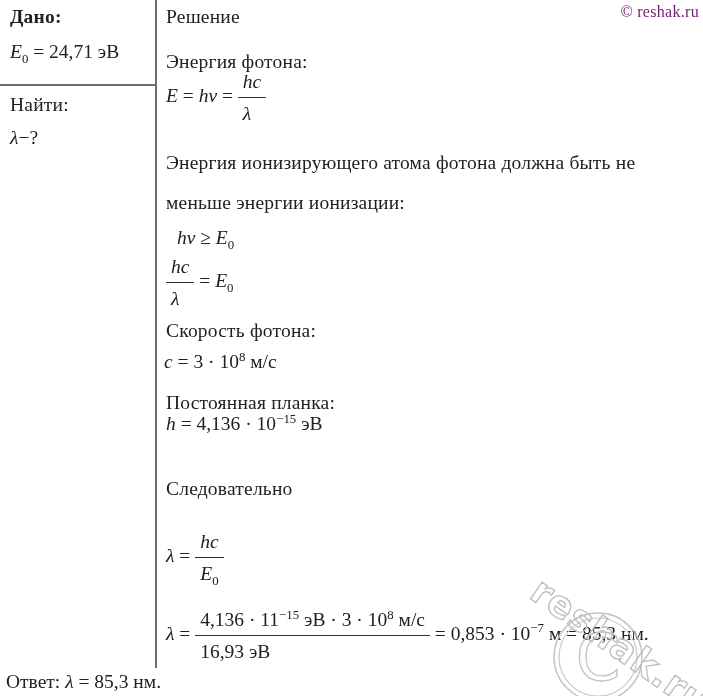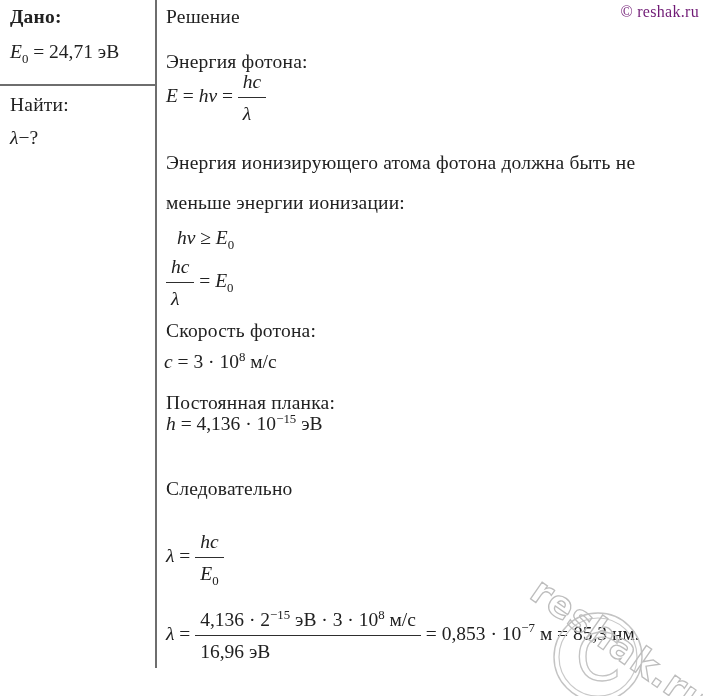--- a/index.html
+++ b/index.html
@@ -70,22 +70,23 @@
   <div class="mrow" style="left:152px; top:349px;margin-left:12px;"><span class="mi">c</span><span> = 3 · 10</span><sup>8</sup><span> м/с</span></div>
 
   <div class="txt" style="left:166px; top:391px;">Постоянная планка:</div>
 
   <div class="mrow" style="left:166px; top:411px;"><span class="mi">h</span><span> = 4,136 · 10</span><sup>−15</sup><span> эВ</span></div>
 
   <div class="txt" style="left:166px; top:477px;text-align:right;">Следовательно</div>
 
   <div class="mrow" style="left:166px; top:529px;"><span class="mi">λ</span><span> = </span><span class="frac"><span class="fnum mi">hc</span><span class="fden"><span class="mi">E</span><sub>0</sub></span></span></div>
 
-  <div class="mrow" style="left:166px; top:607px;"><span class="mi">λ</span><span> = </span><span class="frac"><span class="fnum"><span>4,136 · 2</span><sup>−15</sup><span> эВ · 3 · 10</span><sup>8</sup><span> м/с</span></span><span class="fden">16,96 эВ</span></span><span> = 0,853 · 10</span><sup>−7</sup><span> м = 85,3 нм.</span></div>
+  <div class="mrow" style="left:166px; top:607px;"><span class="mi">λ</span><span> = </span><span class="frac"><span class="fnum"><span>4,136 · 11</span><sup>−15</sup><span> эВ · 3 · 10</span><sup>8</sup><span> м/с</span></span><span class="fden">16,93 эВ</span></span><span> = 0,853 · 10</span><sup>−7</sup><span> м = 85,3 нм.</span></div>
 
+  <div class="mrow" style="left:6px; top:669px; font-size:19.5px;"><span>Ответ: </span><span class="mi">λ</span><span> = 85,3 нм.</span></div>
 
   <svg class="watermark-svg" width="203" height="151" viewBox="0 0 203 151">
     <circle cx="98" cy="112" r="44" fill="none" stroke="#c3c3c3" stroke-width="1.4"></circle>
     <circle cx="98" cy="112" r="39" fill="none" stroke="#c9c9c9" stroke-width="1.2"></circle>
     <text x="98" y="135" text-anchor="middle" font-family="DejaVu Sans, sans-serif" font-size="64" fill="none" stroke="#c3c3c3" stroke-width="1.3">C</text>
     <text x="28" y="52" transform="rotate(35 28 52)" font-family="DejaVu Sans, sans-serif" font-weight="bold" font-size="37" letter-spacing="1" fill="none" stroke="#bdbdbd" stroke-width="1.3">reshak.ru</text>
   </svg>
 
 </div>
 

